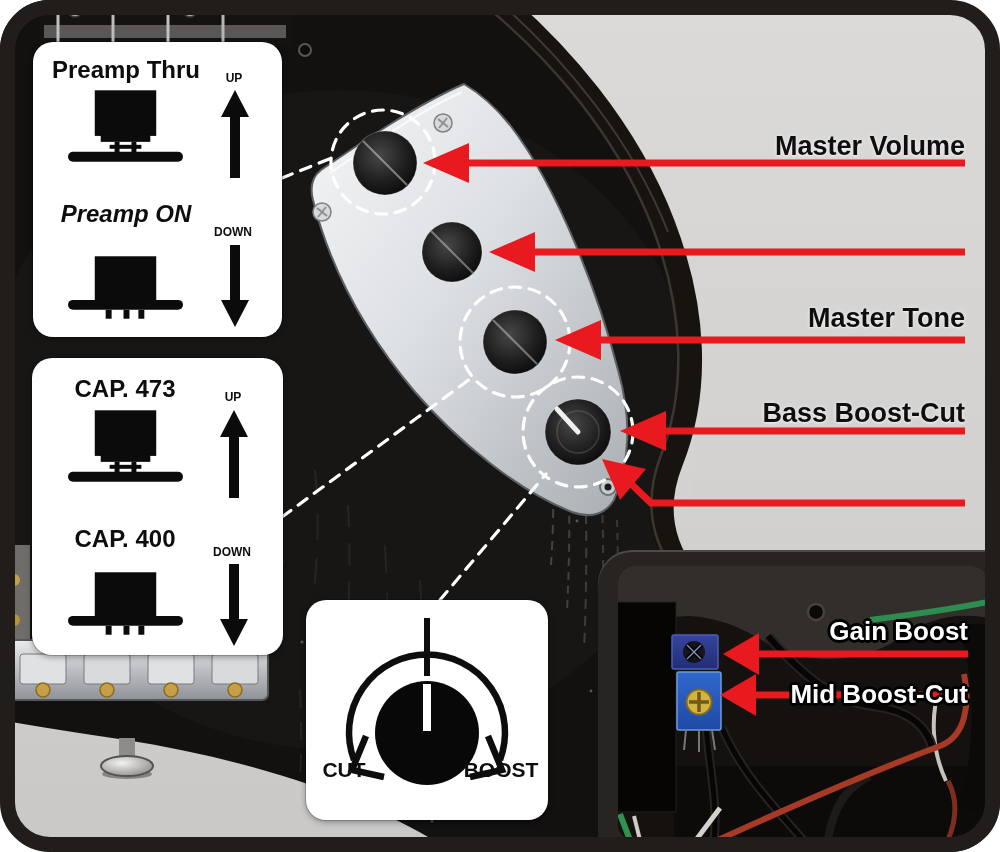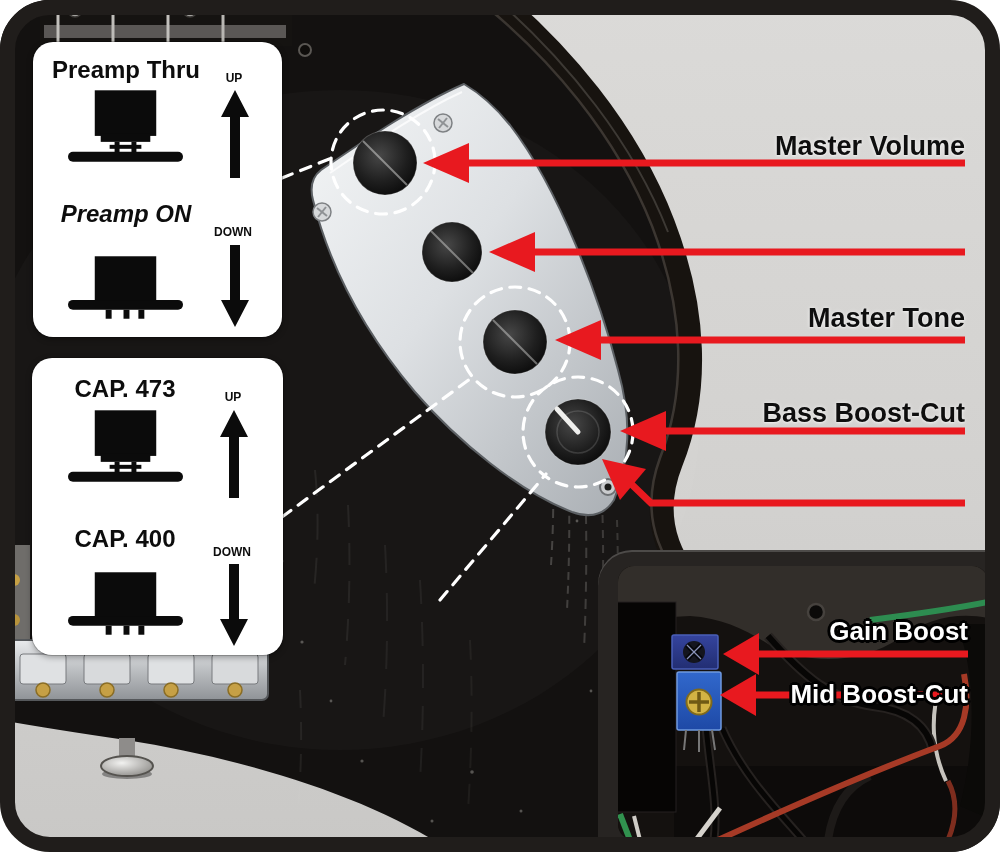--- a/index.html
+++ b/index.html
@@ -213,20 +213,32 @@
       <div class="ltitle" style="top:167px;">CAP. 400</div>
       <svg class="swicon" style="left:36px;top:214px;" width="115" height="64" viewBox="0 0 116 64">
           <use href="#sym-sw-down"></use>
         </svg>
       <div class="ldir" style="left:168px;top:187px;width:64px;">DOWN</div>
       <svg class="dirarrow" style="left:187px;top:206px;" width="30" height="82" viewBox="0 0 30 82">
           <use href="#sym-arr-down"></use>
         </svg>
     </div>
 
+    <div class="lbox" style="left:306px;top:600px;width:242px;height:220px;">
+      <svg width="242" height="220" viewBox="0 0 242 220">
+        <line x1="121" y1="18" x2="121" y2="76" stroke="#0d0d0d" stroke-width="6"></line>
+        <path d="M48,160 A78,78 0 1 1 194,160" fill="none" stroke="#0d0d0d" stroke-width="6.5"></path>
+        <path d="M60,136 L46,170 L78,177" fill="none" stroke="#0d0d0d" stroke-width="6.5" stroke-linejoin="miter"></path>
+        <path d="M182,136 L196,170 L164,177" fill="none" stroke="#0d0d0d" stroke-width="6.5" stroke-linejoin="miter"></path>
+        <circle cx="121" cy="133" r="52" fill="#080808"></circle>
+        <line x1="121" y1="84" x2="121" y2="131" stroke="#ffffff" stroke-width="8"></line>
+      </svg>
+      <div class="rotlab" style="left:2px;top:158px;width:72px;">CUT</div>
+      <div class="rotlab" style="left:152px;top:158px;width:86px;">BOOST</div>
+    </div>
 
     <div class="inset-surround">
       <div class="inset-photo">
         <svg width="370" height="274" viewBox="0 0 370 274">
           <defs>
             <linearGradient id="pot1g" x1="0" y1="0" x2="0" y2="1">
                 <stop offset="0" stop-color="#35449e"></stop>
                 <stop offset="1" stop-color="#222e72"></stop>
               </linearGradient>
             <linearGradient id="pot2g" x1="0" y1="0" x2="0" y2="1">

